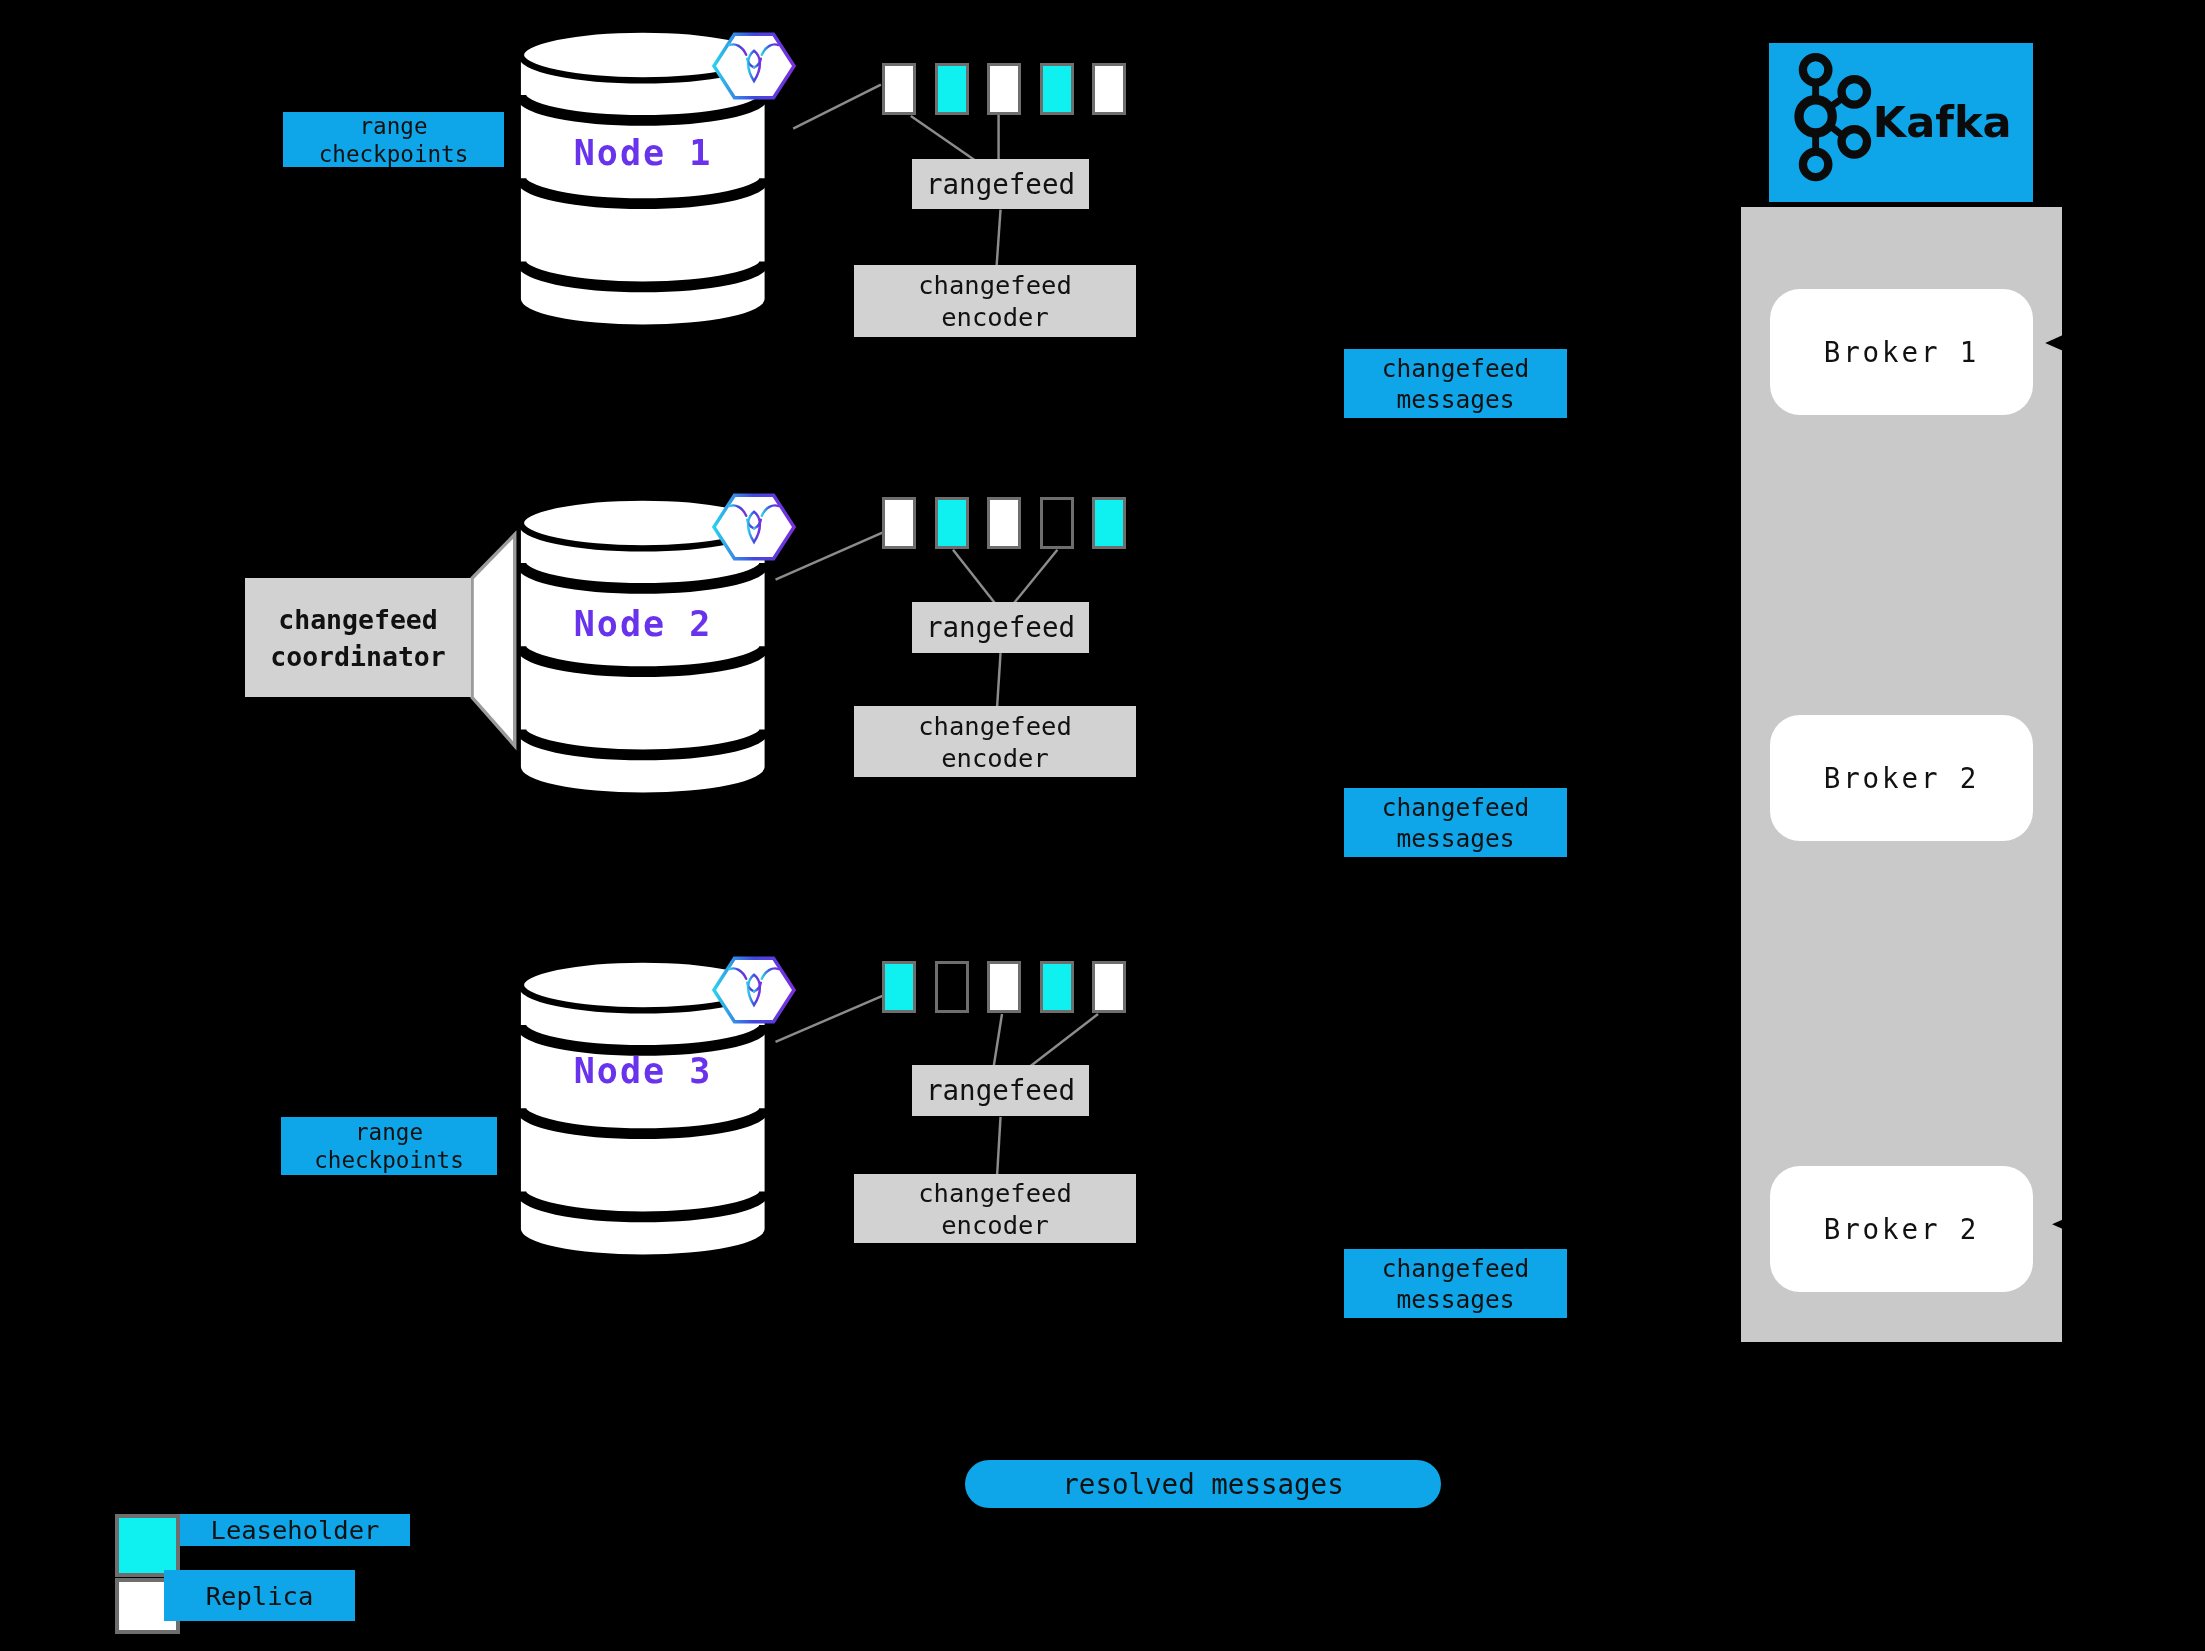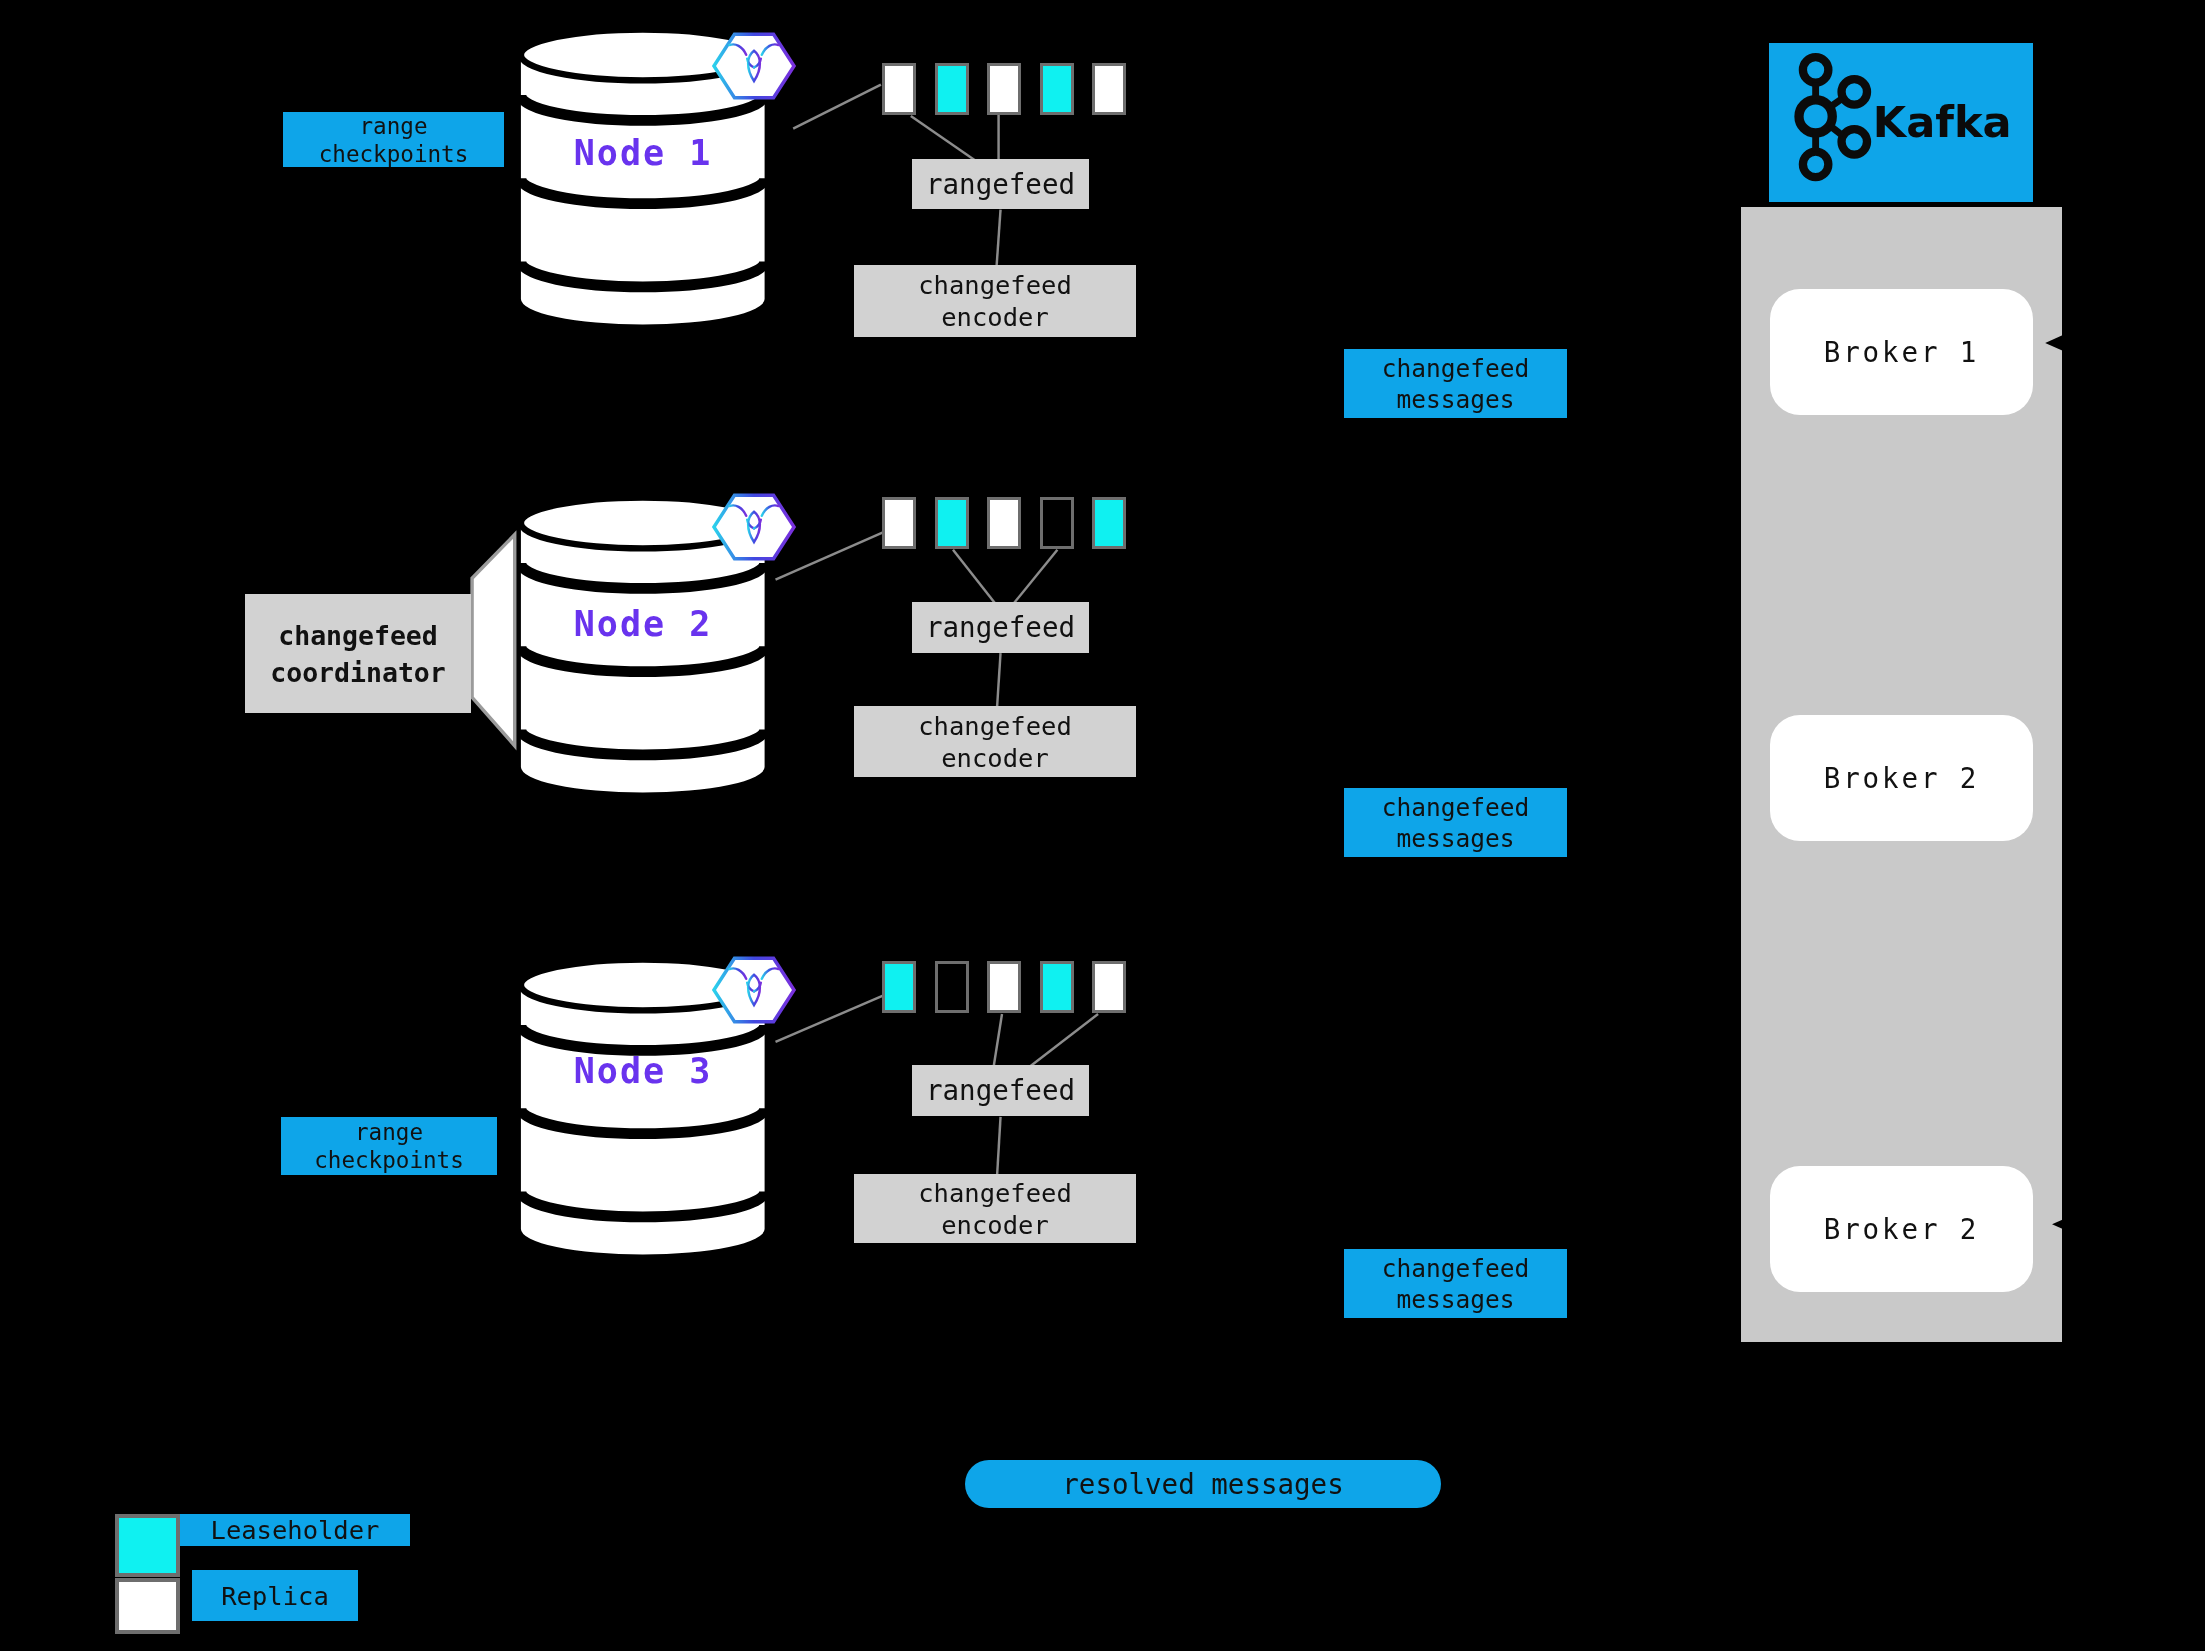--- a/index.html
+++ b/index.html
@@ -158,21 +158,21 @@
   <div class="abs box graybox t52" style="left:854px;top:706px;width:282px;height:71px;padding:0 29px;">changefeed encoder</div>
   <div class="abs box graybox t52" style="left:854px;top:1174px;width:282px;height:69px;padding:0 29px;">changefeed encoder</div>
 
   <div class="abs box whitebox t50" style="left:1344px;top:349px;width:223px;height:69px;">changefeed messages</div>
   <div class="abs box whitebox t50" style="left:1344px;top:788px;width:223px;height:69px;">changefeed messages</div>
   <div class="abs box whitebox t50" style="left:1344px;top:1249px;width:223px;height:69px;">changefeed messages</div>
 
   <div class="abs box whitebox t46" style="left:283px;top:112px;width:221px;height:55px;">range checkpoints</div>
   <div class="abs box whitebox t46" style="left:281px;top:1117px;width:216px;height:58px;">range checkpoints</div>
 
-  <div class="abs box graybox t54b" style="left:245px;top:578px;width:226px;height:119px;margin-top:16px;">changefeed coordinator</div>
+  <div class="abs box graybox t54b" style="left:245px;top:578px;width:226px;height:119px;">changefeed coordinator</div>
 
   <div class="abs whitebox" style="left:1769px;top:43px;width:264px;height:159px;">
     <svg width="264" height="159" viewBox="0 0 539 325">
       <g stroke="#0b0b0b" fill="none">
         <circle cx="95" cy="55" r="26" stroke-width="17"></circle>
         <circle cx="95" cy="150" r="34" stroke-width="19"></circle>
         <circle cx="95" cy="248" r="26" stroke-width="17"></circle>
         <circle cx="174" cy="100" r="26" stroke-width="17"></circle>
         <circle cx="174" cy="202" r="26" stroke-width="17"></circle>
         <line x1="95" y1="81" x2="95" y2="116" stroke-width="14"></line>
@@ -186,21 +186,21 @@
 
   <div class="abs box broker" style="left:1770px;top:289px;">Broker 1</div>
   <div class="abs box broker" style="left:1770px;top:715px;">Broker 2</div>
   <div class="abs box broker" style="left:1770px;top:1166px;">Broker 2</div>
 
   <div class="abs box whitebox pill t56" style="left:965px;top:1460px;width:476px;height:48px;">resolved messages</div>
 
   <div class="abs" style="left:115px;top:1514px;width:65px;height:63px;background:var(--leaseholder,#0ff1f1);border:4.4px solid var(--range-border,#6e6e6e);box-sizing:border-box;"></div>
   <div class="abs" style="left:115px;top:1578px;width:65px;height:56px;background:var(--replica,#ffffff);border:4.4px solid var(--range-border,#6e6e6e);box-sizing:border-box;"></div>
   <div class="abs box whitebox t52" style="left:180px;top:1514px;width:230px;height:32px;">Leaseholder</div>
-  <div class="abs box whitebox t52" style="left:192px;top:1570px;width:166px;height:51px;text-align:right;">Replica</div>
+  <div class="abs box whitebox t52" style="left:164px;top:1570px;width:191px;height:51px;text-align:right;">Replica</div>
 
   <svg class="abs" style="left:0;top:0;pointer-events:none;" width="2205" height="1652" viewBox="0 0 4498 3369">
     <polygon points="4172,699 4224,676 4224,722" fill="#000"></polygon>
     <polygon points="4186,2497 4238,2474 4238,2520" fill="#000"></polygon>
   </svg>
 
 </div>
 
 
 </body></html>

